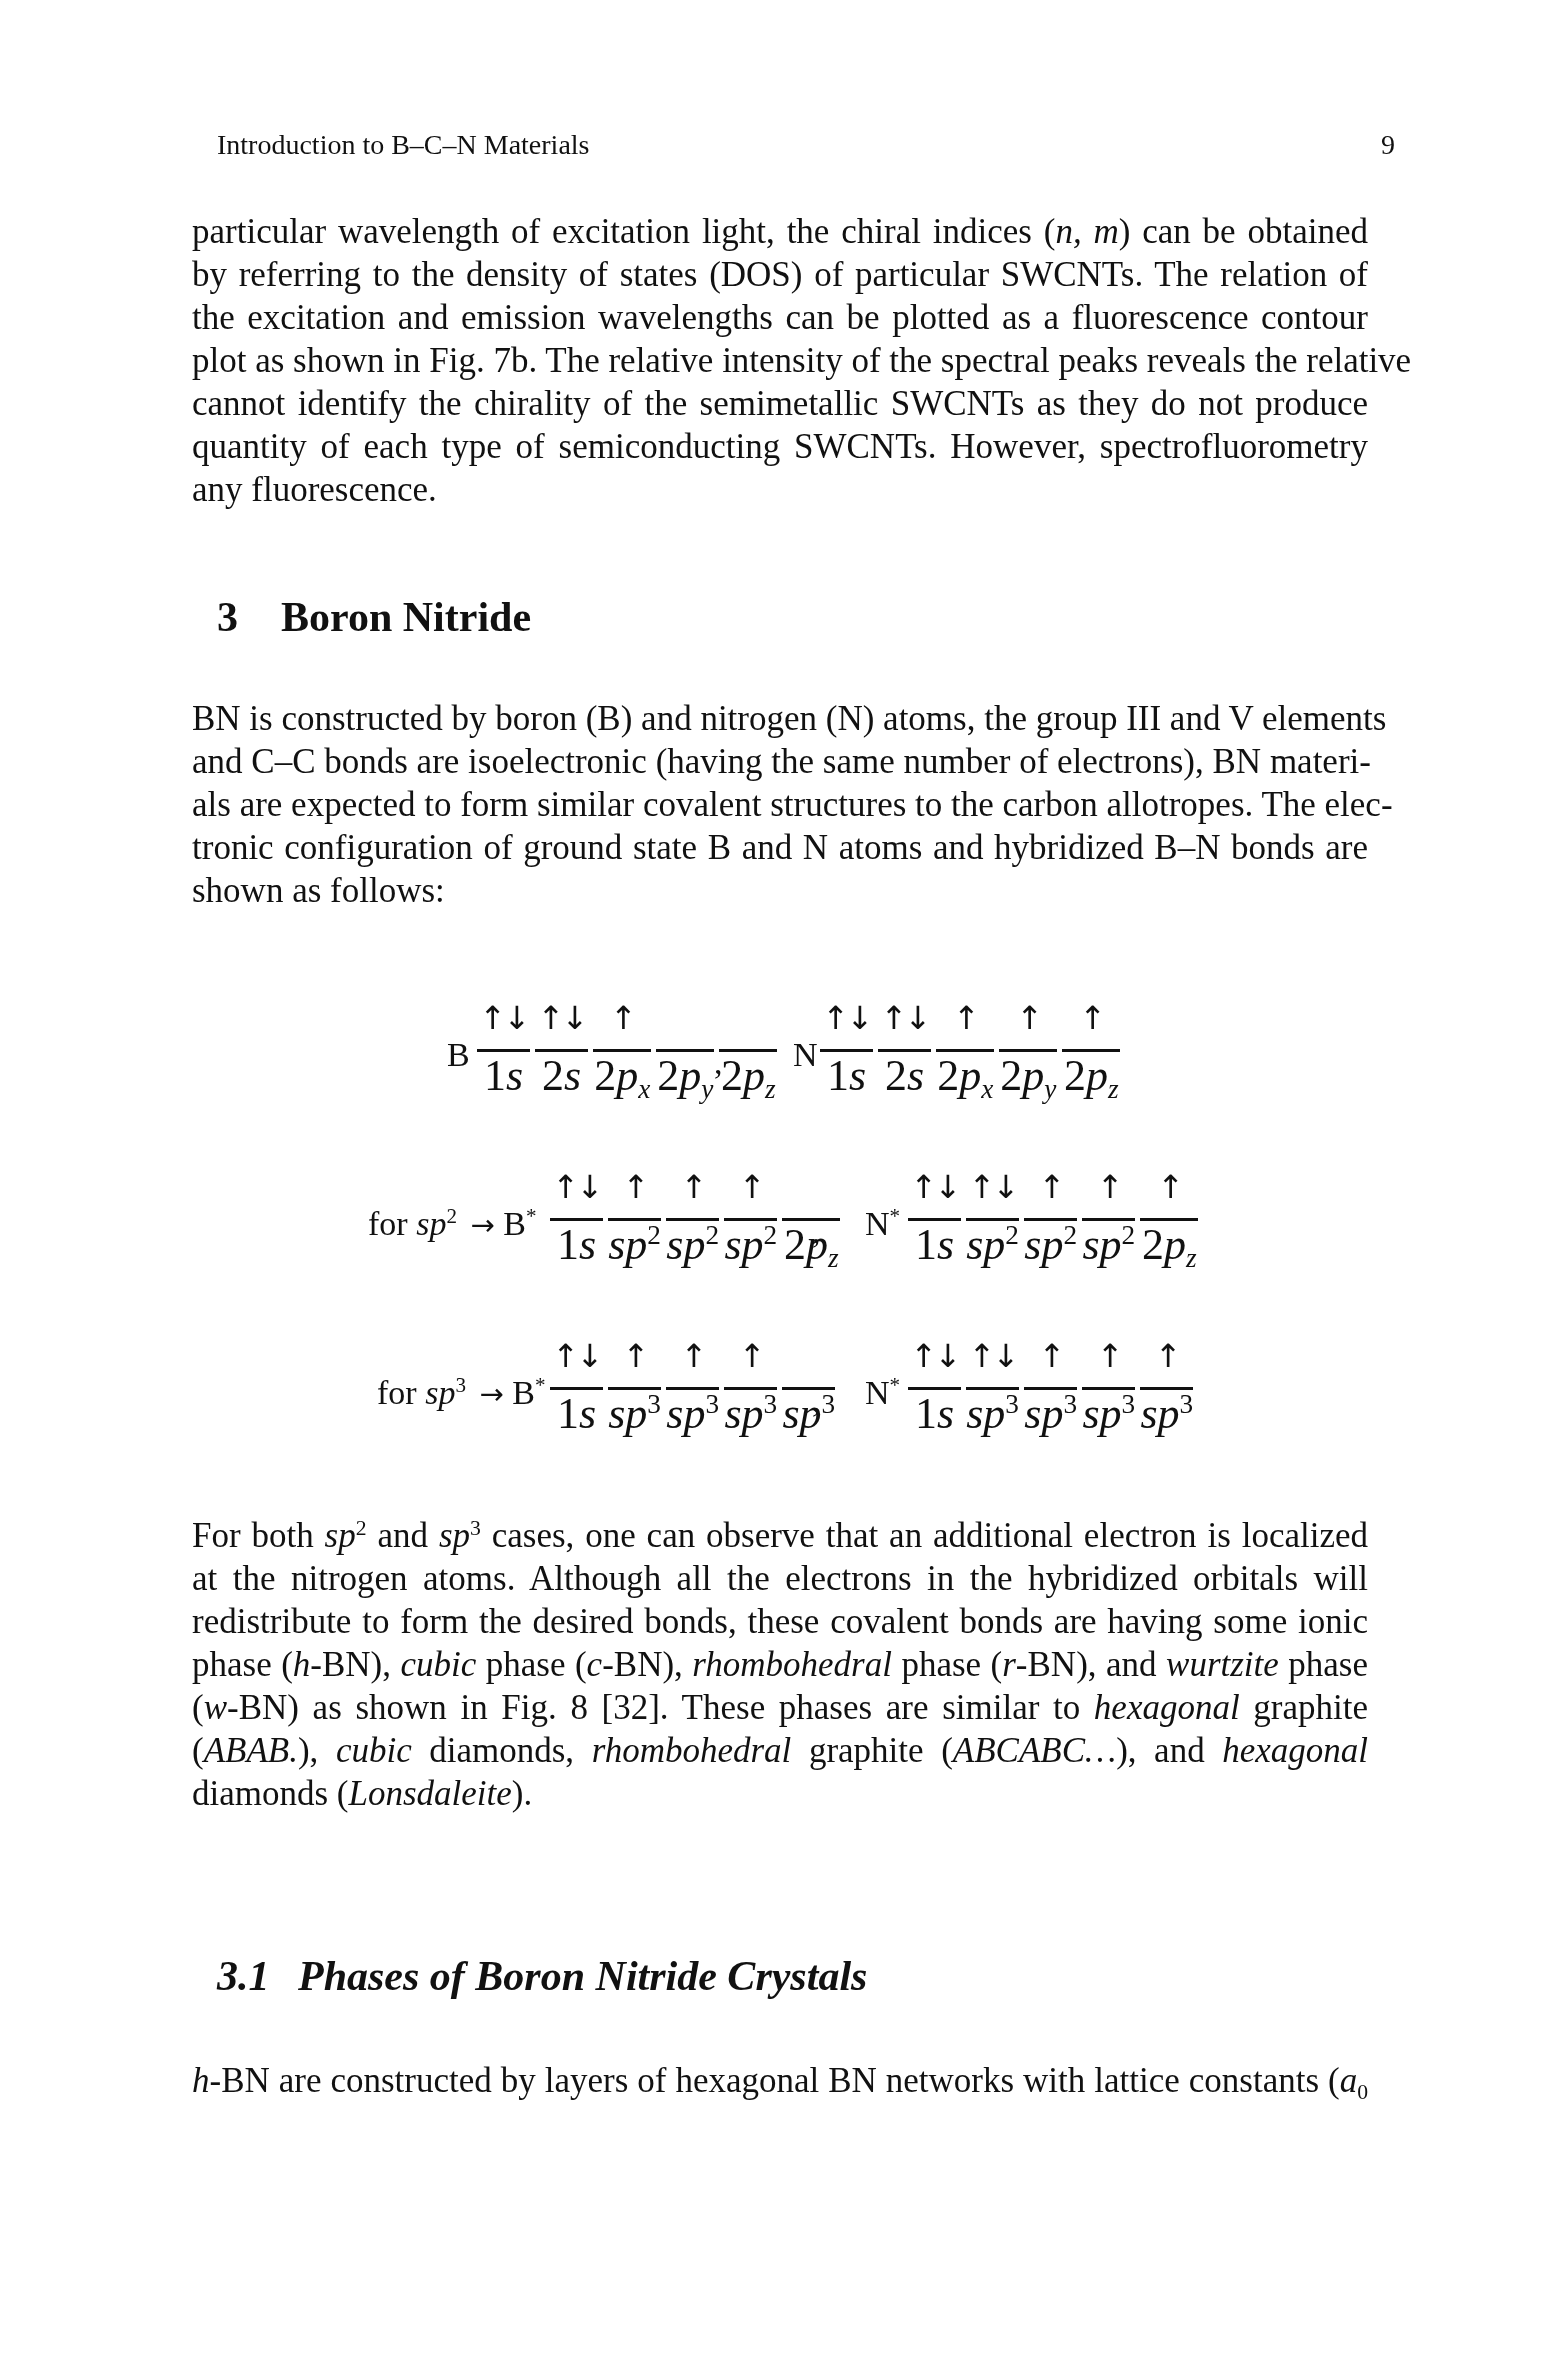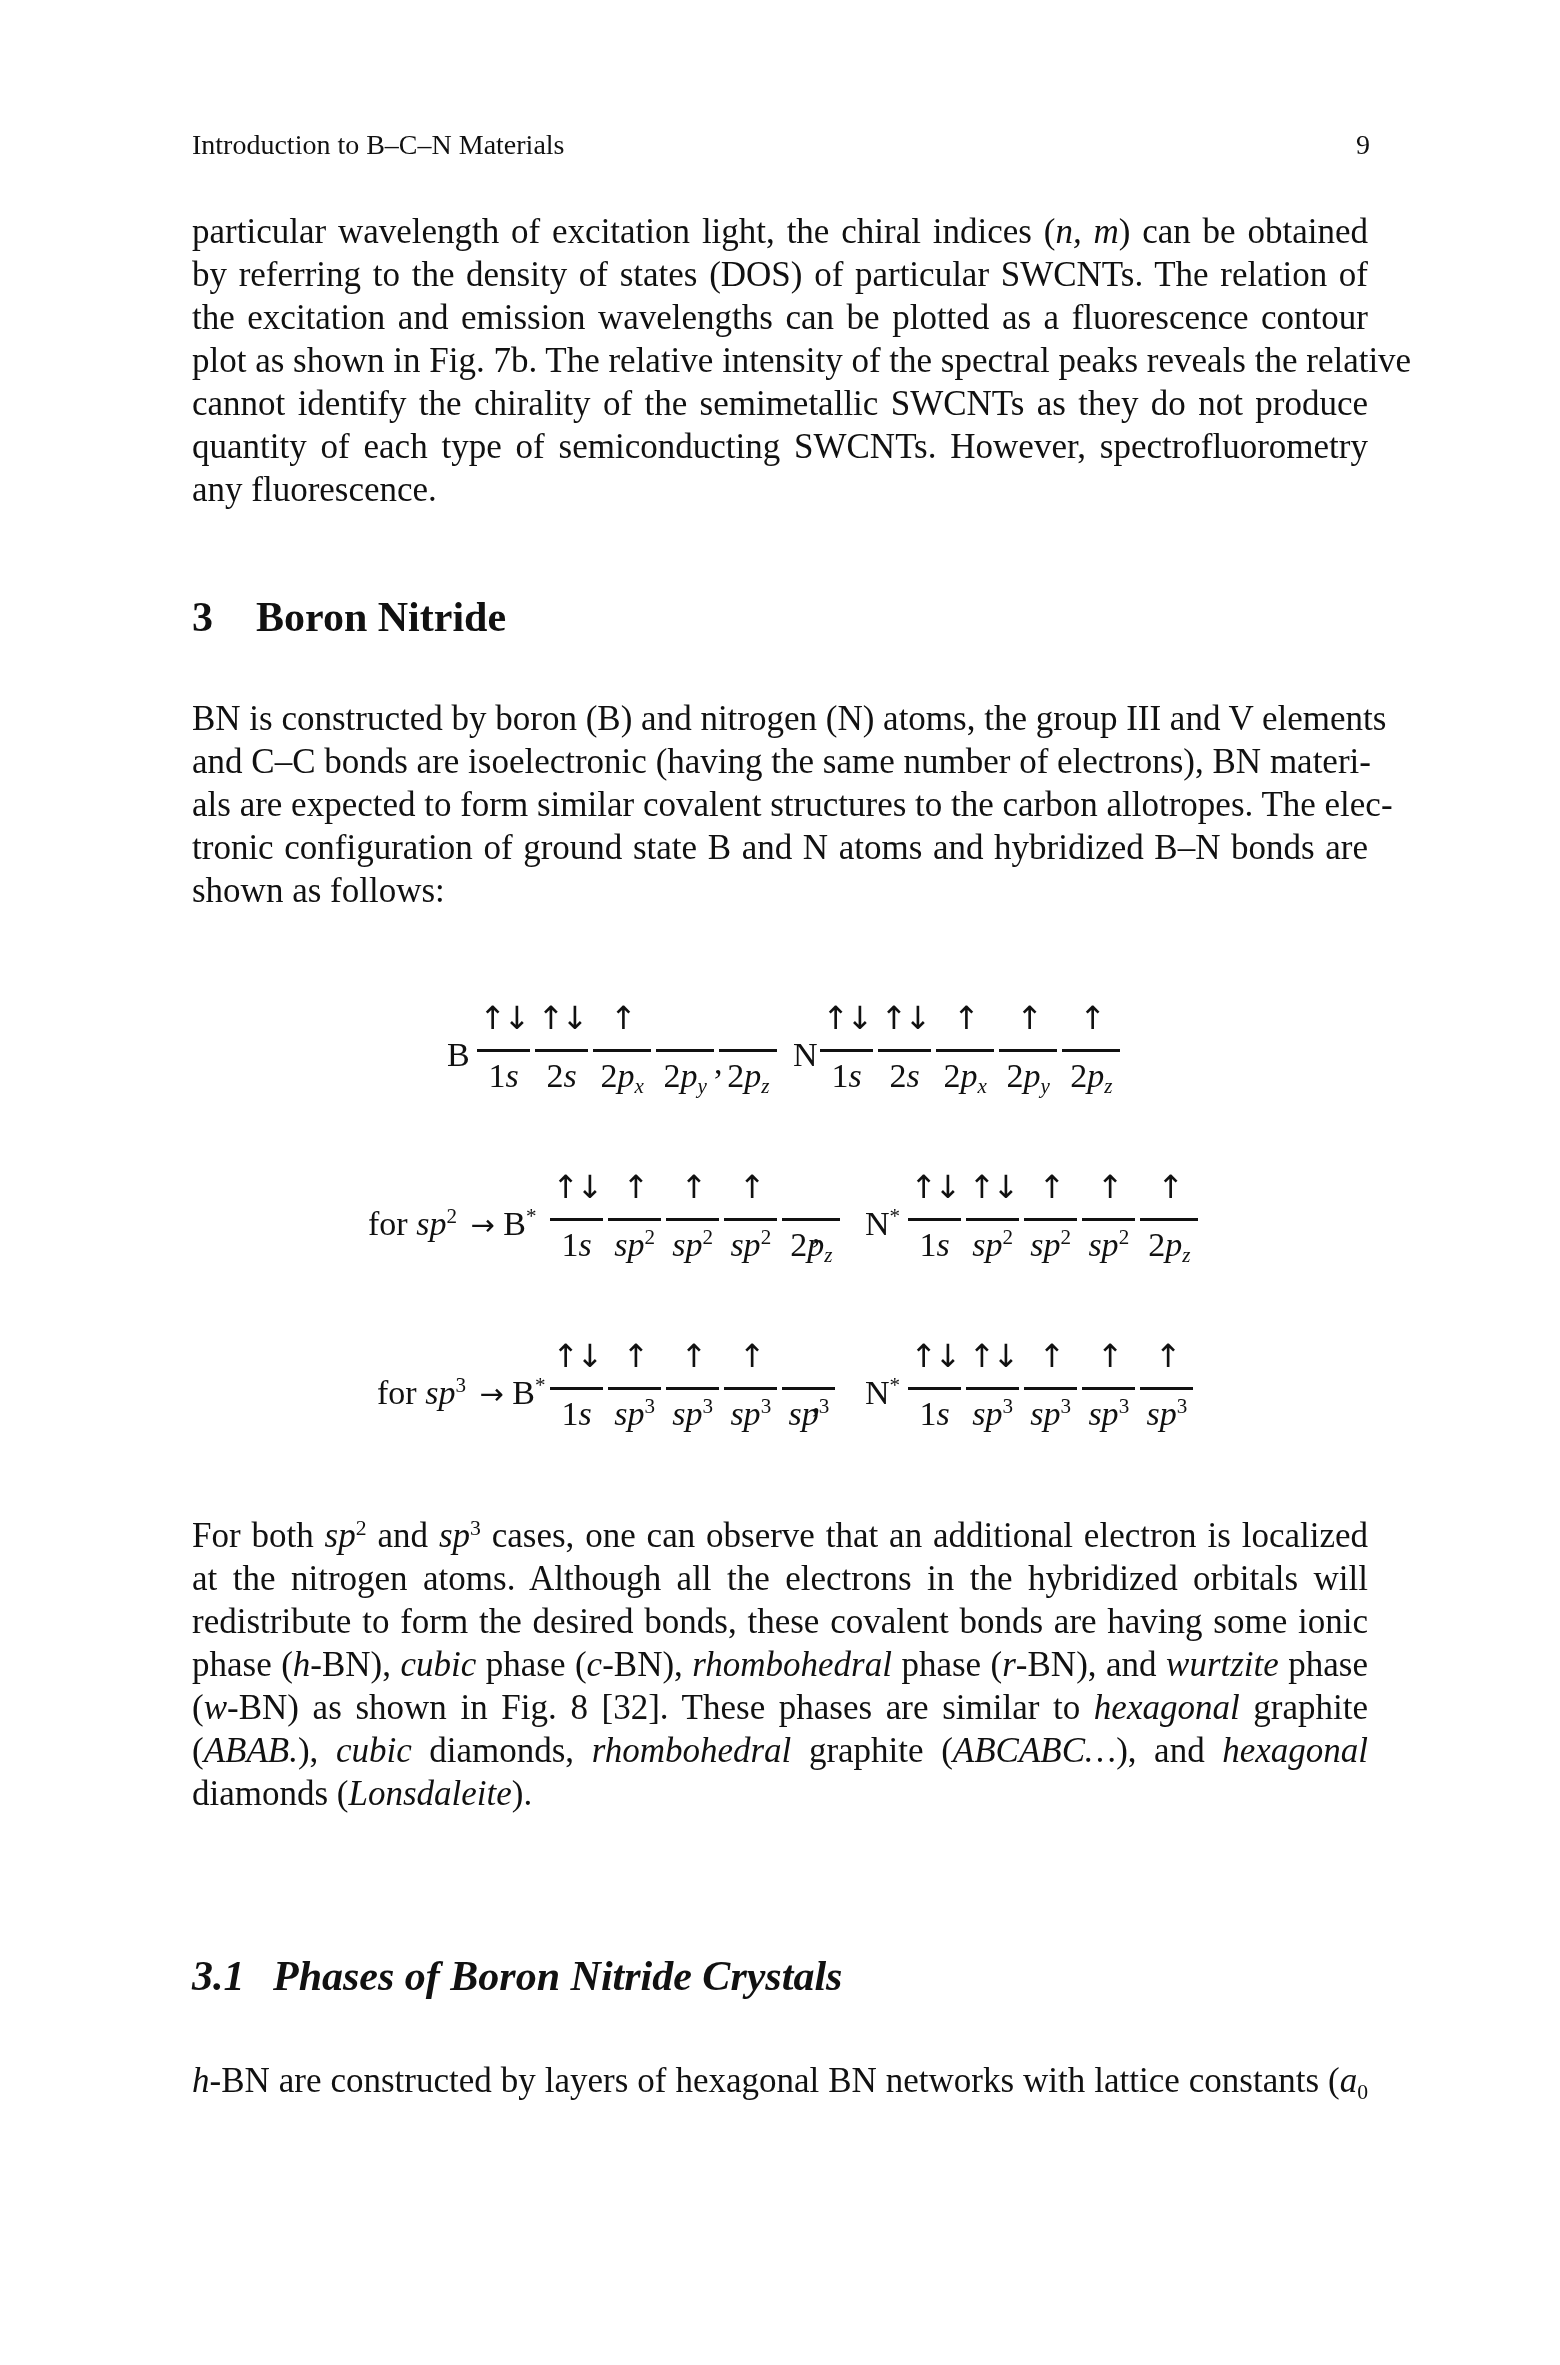--- a/index.html
+++ b/index.html
@@ -1,18 +1,18 @@
 <!DOCTYPE html>
 <html style="font-size:13.6px"><head>
 <meta charset="utf-8">
 <style>
   html, body { margin: 0; padding: 0; background: #ffffff; }
   body { width: 1560px; height: 2366px; position: relative; overflow: hidden;
          font-family: "Liberation Serif", "DejaVu Serif", serif; color: #111111; }
-  .abs { position: absolute; }
+  .abs { position: absolute; margin-left: 25px; }
   .running-head { left: 192px; top: 128px; width: 1178px; font-size: 28px; line-height: 34px;
                   display: flex; justify-content: space-between; }
   .para { position: absolute; left: 192px; width: 1176px; font-size: 35px; }
   .line { height: 43px; line-height: 43px; white-space: nowrap; text-align: justify;
           text-align-last: justify; }
   .line.last { text-align-last: left; }
   .h1 { left: 192px; top: 592px; font-size: 42px; font-weight: bold; line-height: 51px; white-space: nowrap; }
   .h1 .num { display: inline-block; width: 64px; }
   .h2 { left: 192px; top: 1951px; font-size: 42px; font-weight: bold; font-style: italic; line-height: 51px; white-space: nowrap; }
   .h2 .num { display: inline-block; width: 81px; }
@@ -21,21 +21,21 @@
   sub.s { font-size: 0.62em; vertical-align: -0.3em; line-height: 0; }
 
   
   .orb-row { position: absolute; height: 102px; font-size: 34px; white-space: nowrap; }
   .orb-lead { position: absolute; top: 36px; }
   .orb-group { position: absolute; top: 0; display: flex; gap: 5.1px; }
   .orb { position: relative; width: 53px; height: 102px; }
   .orb .spin { position: absolute; top: 0; left: 0; width: 100%; text-align: center;
                font-family: "DejaVu Sans", sans-serif; font-size: 32px; line-height: 37px; letter-spacing: -2.6px; }
   .orb .bar { position: absolute; top: 49px; left: 0; width: 100%; height: 2.6px; background: #111; }
-  .orb .lab { position: absolute; top: 55px; left: 0; width: 100%; text-align: center; font-size: 34px; line-height: 41px; }
+  .orb .lab { position: absolute; top: 55px; left: 0; width: 100%; text-align: center; font-size: 44px; line-height: 41px; }
   .orb.wide { width: 58px; }
   .comma { position: absolute; top: 36px; }
 </style>
 </head>
 <body>
 
 <div class="abs running-head">
   <span>Introduction to B–C–N Materials</span>
   <span>9</span>
 </div>

